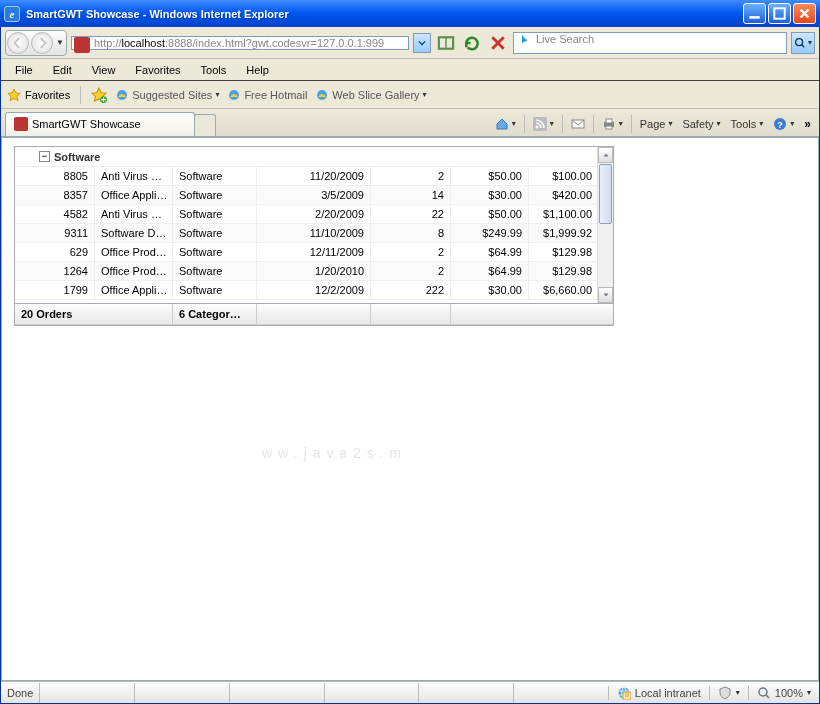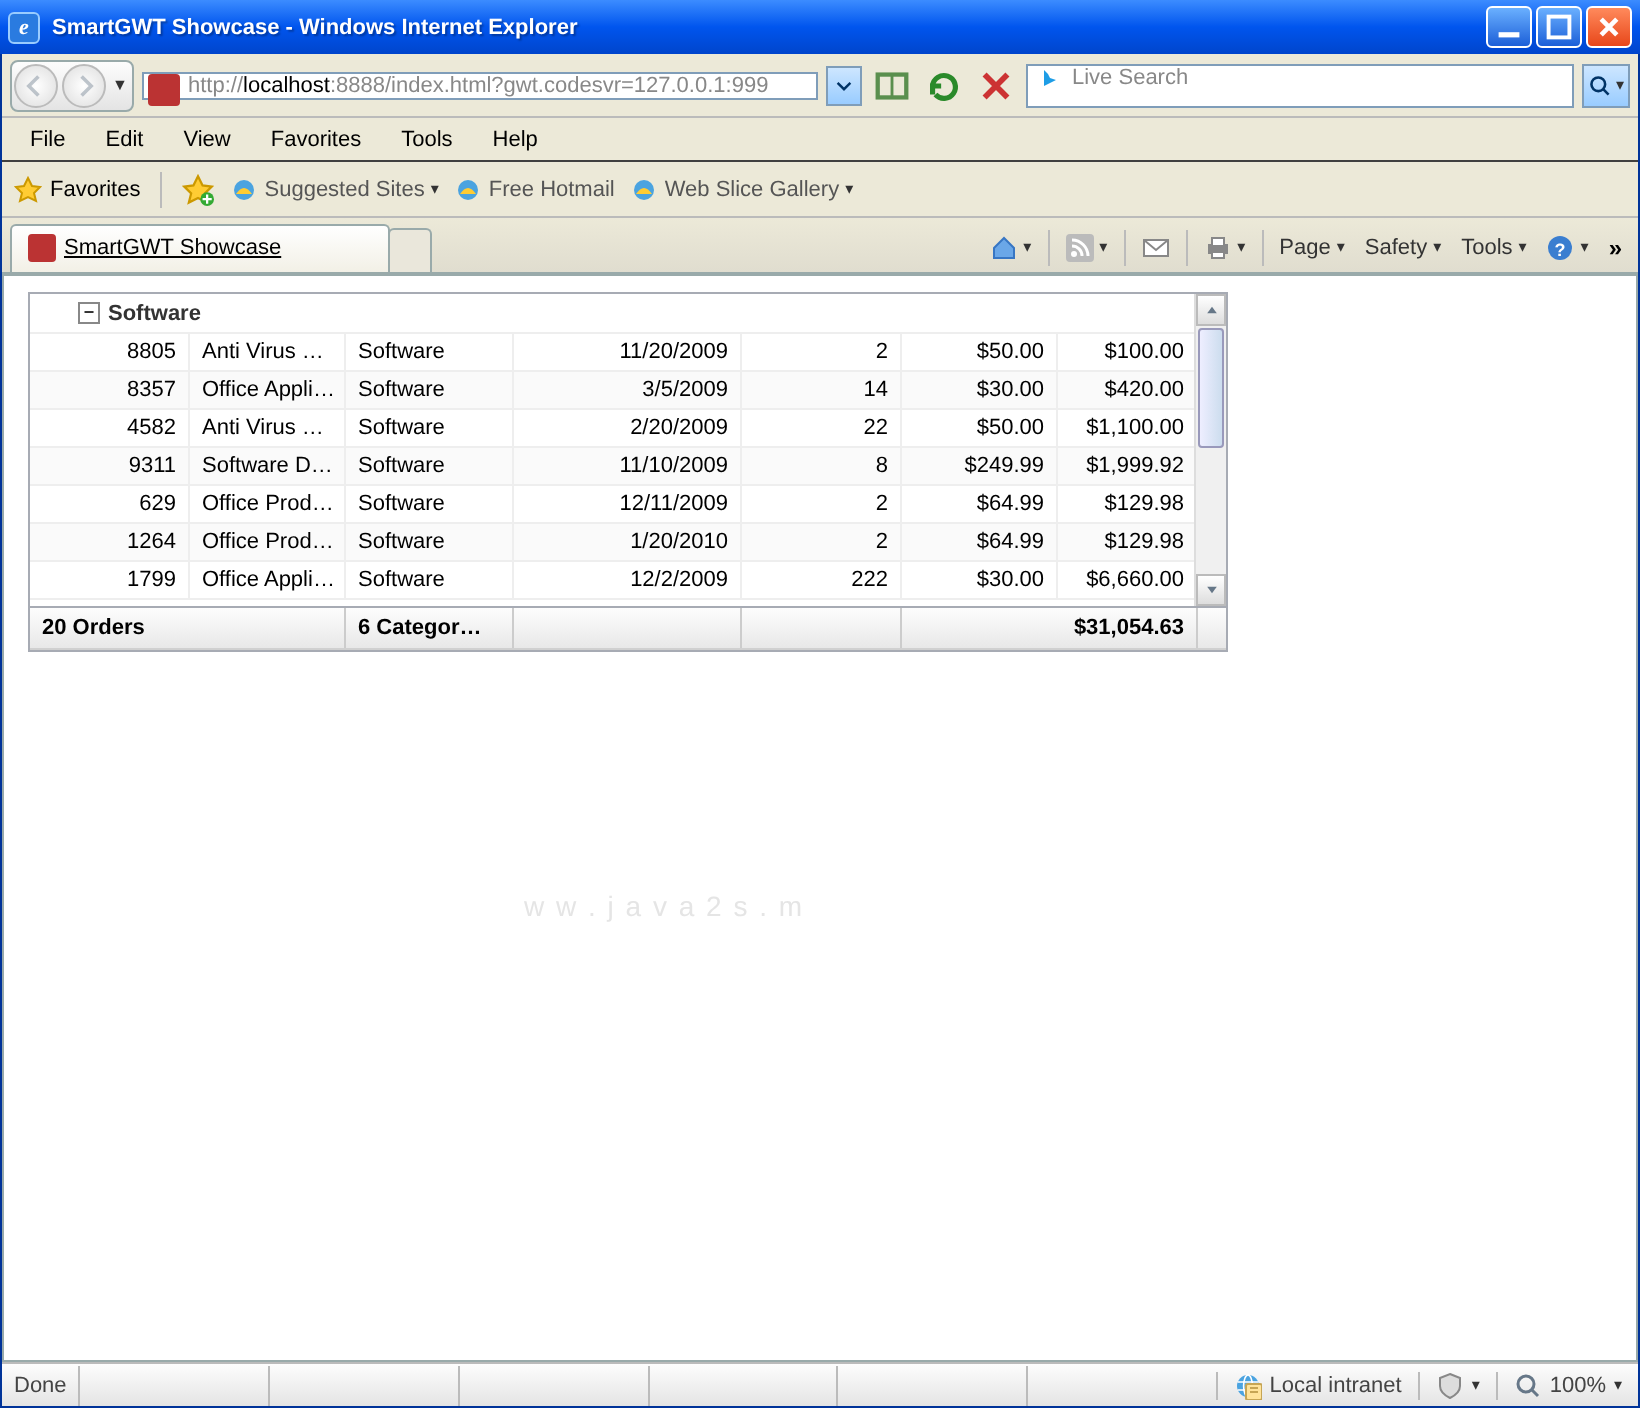--- a/index.html
+++ b/index.html
@@ -45,21 +45,21 @@
 
   .favrow{height:28px;border-bottom:1px solid #bbb;display:flex;align-items:center;padding:0 6px;gap:8px;}
   .favstar{display:flex;align-items:center;gap:4px;}
   .favstar svg{width:14px;height:14px;}
   .favlink{display:flex;align-items:center;gap:3px;color:#555;cursor:default;}
   .favlink svg{width:14px;height:14px;}
 
   .tabrow{height:28px;border-bottom:1px solid #9aa;display:flex;align-items:center;padding:2px 4px 0;gap:0;justify-content:space-between;background:linear-gradient(#ece9d8,#e0ddcf);}
   .tabs{display:flex;align-items:flex-end;}
   .tab{height:24px;border:1px solid #9aa;border-bottom:none;background:linear-gradient(#fff,#f2f0e6);
-       border-radius:3px 3px 0 0;display:flex;align-items:center;padding:0 8px;gap:4px;min-width:190px;text-decoration:underline;}
+       border-radius:3px 3px 0 0;display:flex;align-items:center;padding:0 8px;gap:4px;min-width:190px;}
   .tab .favicon{width:14px;height:14px;background:#b33;border-radius:2px;}
   .newtab{height:22px;width:22px;border:1px solid #9aa;border-bottom:none;background:#eae7db;border-radius:3px 3px 0 0;margin-left:-1px;}
   .cmdbar{display:flex;align-items:center;gap:2px;}
   .cmd{display:flex;align-items:center;gap:3px;padding:2px 4px;cursor:default;color:#333;}
   .cmd svg{width:14px;height:14px;}
   .dd{font-size:8px;color:#333;}
   .sep{width:1px;height:18px;background:#bbb;margin:0 2px;}
   .overflow{font-size:12px;font-weight:bold;padding:0 4px;}
 
   .content{flex:1;background:#fff;border:1px solid #9aa;margin:0;overflow:hidden;position:relative;}
@@ -376,21 +376,20 @@
                   <path d="M2 3 L5 7 L8 3 z" fill="#678"></path>
                 </svg>
               </div>
           </div>
         </div>
         <div class="gftr">
           <div class="gf" style="width:158px">20 Orders</div>
           <div class="gf" style="width:84px">6 Categor…</div>
           <div class="gf" style="width:114px"></div>
           <div class="gf" style="width:80px"></div>
-          <div class="gf ra" style="width:148px;justify-content:flex-end">$31,054.63</div>
         </div>
       </div>
     </div>
 
     <div class="status">
       <div class="left">Done</div>
       <div class="cells">
         <div class="scell"></div>
           <div class="scell"></div>
           <div class="scell"></div>

